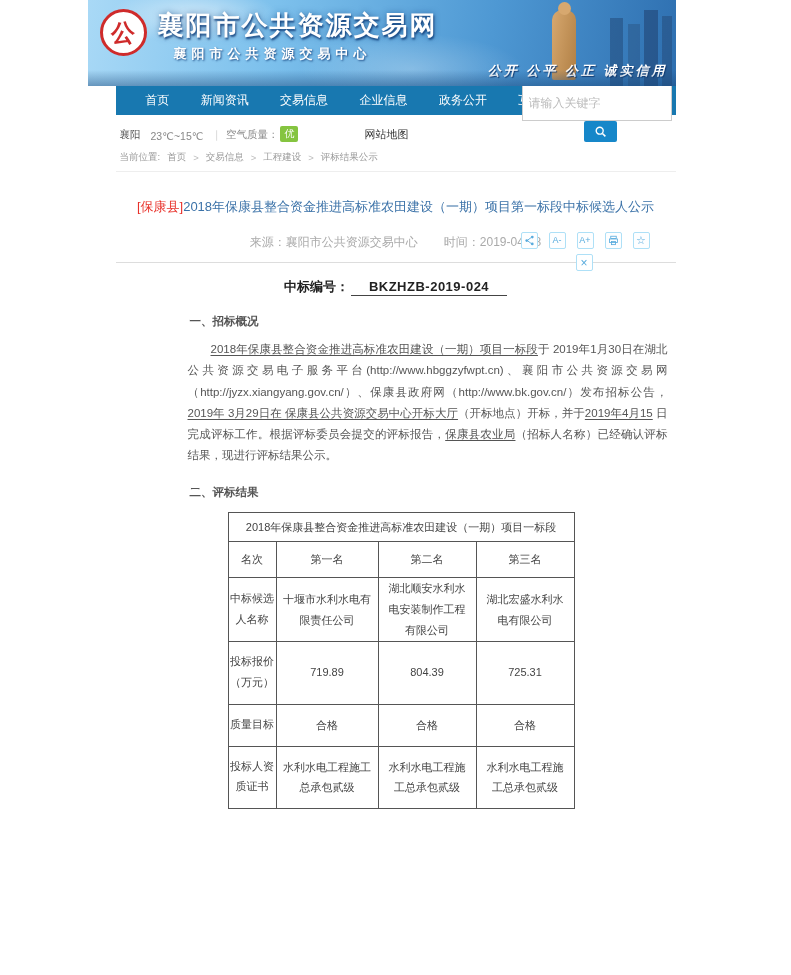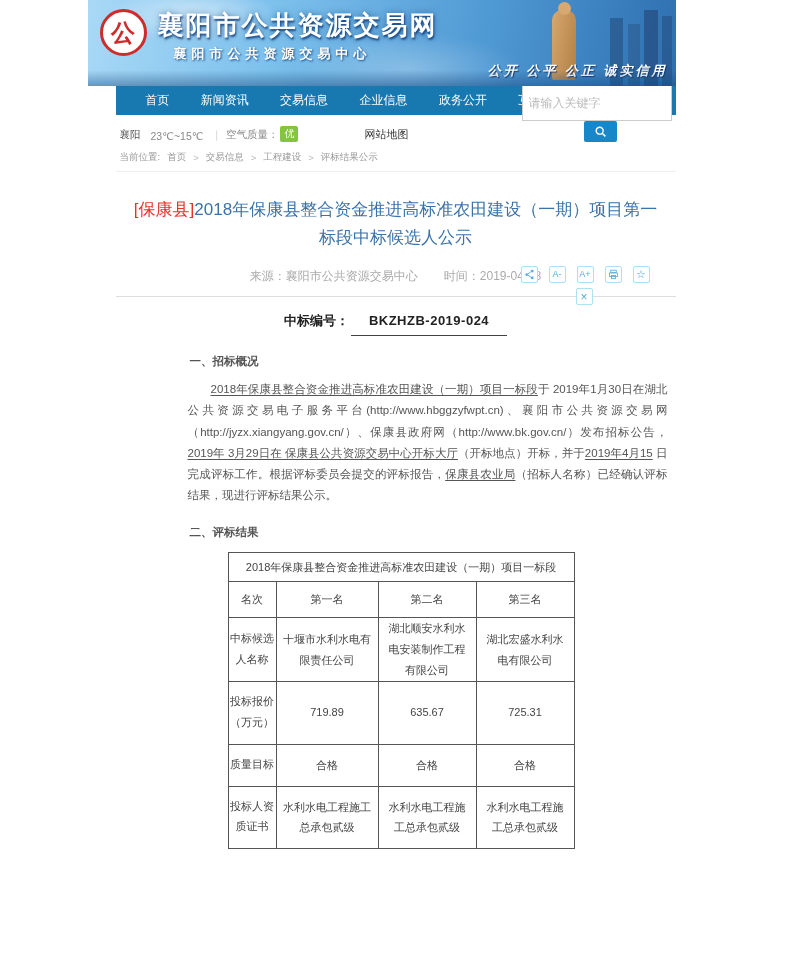--- a/index.html
+++ b/index.html
@@ -89,40 +89,40 @@
     font-size:9.5px; color:#999; padding:9px 4px 7px; border-bottom:1px solid #eee;
     display:flex; align-items:center; gap:7px;
   }
   .crumb { cursor:default; }
   .crumb[data-interactable="true"] { cursor:pointer; }
   .crumb-sep { color:#bbb; }
 
   
   .article { padding-bottom:16px; }
   .article-title {
-    margin:24px 18px 0; text-align:center; font-size:17px; font-weight:400;
+    margin:24px 18px 0; text-align:center; font-size:13px; font-weight:400;
     color:#3b72a8; line-height:1.62;
   }
   .title-tag { color:#e8312a; }
   .meta-row { position:relative; margin-top:17px; height:20px; }
   .meta-text { display:block; text-align:center; font-size:12px; color:#aaa; }
   .meta-time { margin-left:26px; }
   .tools { position:absolute; right:26px; top:-2px; display:flex; gap:11px; }
   .tool-box, .close-box {
     width:17px; height:17px; border:1px solid #aee0f7; border-radius:2px; background:#fdfeff;
     color:#58abdd; font-size:9px; display:flex; align-items:center; justify-content:center;
     cursor:pointer; line-height:1;
   }
   .tool-star { font-size:11px; }
   .close-box { position:absolute; right:83px; top:20px; font-size:12px; z-index:2; background:#fff; }
   .meta-rule { border:none; border-top:1px solid #ddd; margin-top:8px; }
 
   .bid-no { text-align:center; margin-top:15px; font-size:13px; color:#222; font-weight:bold; }
   .bid-no-value {
-    display:inline-block; border-bottom:1px solid #444; padding:0 18px 7px; margin-left:2px;
+    display:inline-block; border-bottom:1px solid #444; padding:0 18px 1px; margin-left:2px;
     letter-spacing:.5px;
     text-align:right;
   }
 
   .sec-heading { margin:18px 0 0 74px; font-size:11.5px; color:#555; }
   .overview-p {
     margin:10px 8px 0 72px; font-size:11.5px; color:#555; line-height:1.85;
     text-indent:2em; text-align:justify;
   }
   .overview-p .u { text-decoration:underline; text-underline-offset:2px; }
@@ -263,21 +263,21 @@
           </tr>
           <tr data-interactable="false">
             <th class="row-label" data-interactable="false">中标候选人名称</th>
             <td class="cell" data-interactable="false">十堰市水利水电有限责任公司</td>
             <td class="cell" data-interactable="false">湖北顺安水利水电安装制作工程有限公司</td>
             <td class="cell" data-interactable="false">湖北宏盛水利水电有限公司</td>
           </tr>
           <tr data-interactable="false">
             <th class="row-label" data-interactable="false">投标报价（万元）</th>
             <td class="cell" data-interactable="false">719.89</td>
-            <td class="cell" data-interactable="false">635.67</td>
+            <td class="cell" data-interactable="false">804.39</td>
             <td class="cell" data-interactable="false">725.31</td>
           </tr>
           <tr data-interactable="false">
             <th class="row-label" data-interactable="false">质量目标</th>
             <td class="cell" data-interactable="false">合格</td>
             <td class="cell" data-interactable="false">合格</td>
             <td class="cell" data-interactable="false">合格</td>
           </tr>
           <tr data-interactable="false">
             <th class="row-label" data-interactable="false">投标人资质证书</th>

